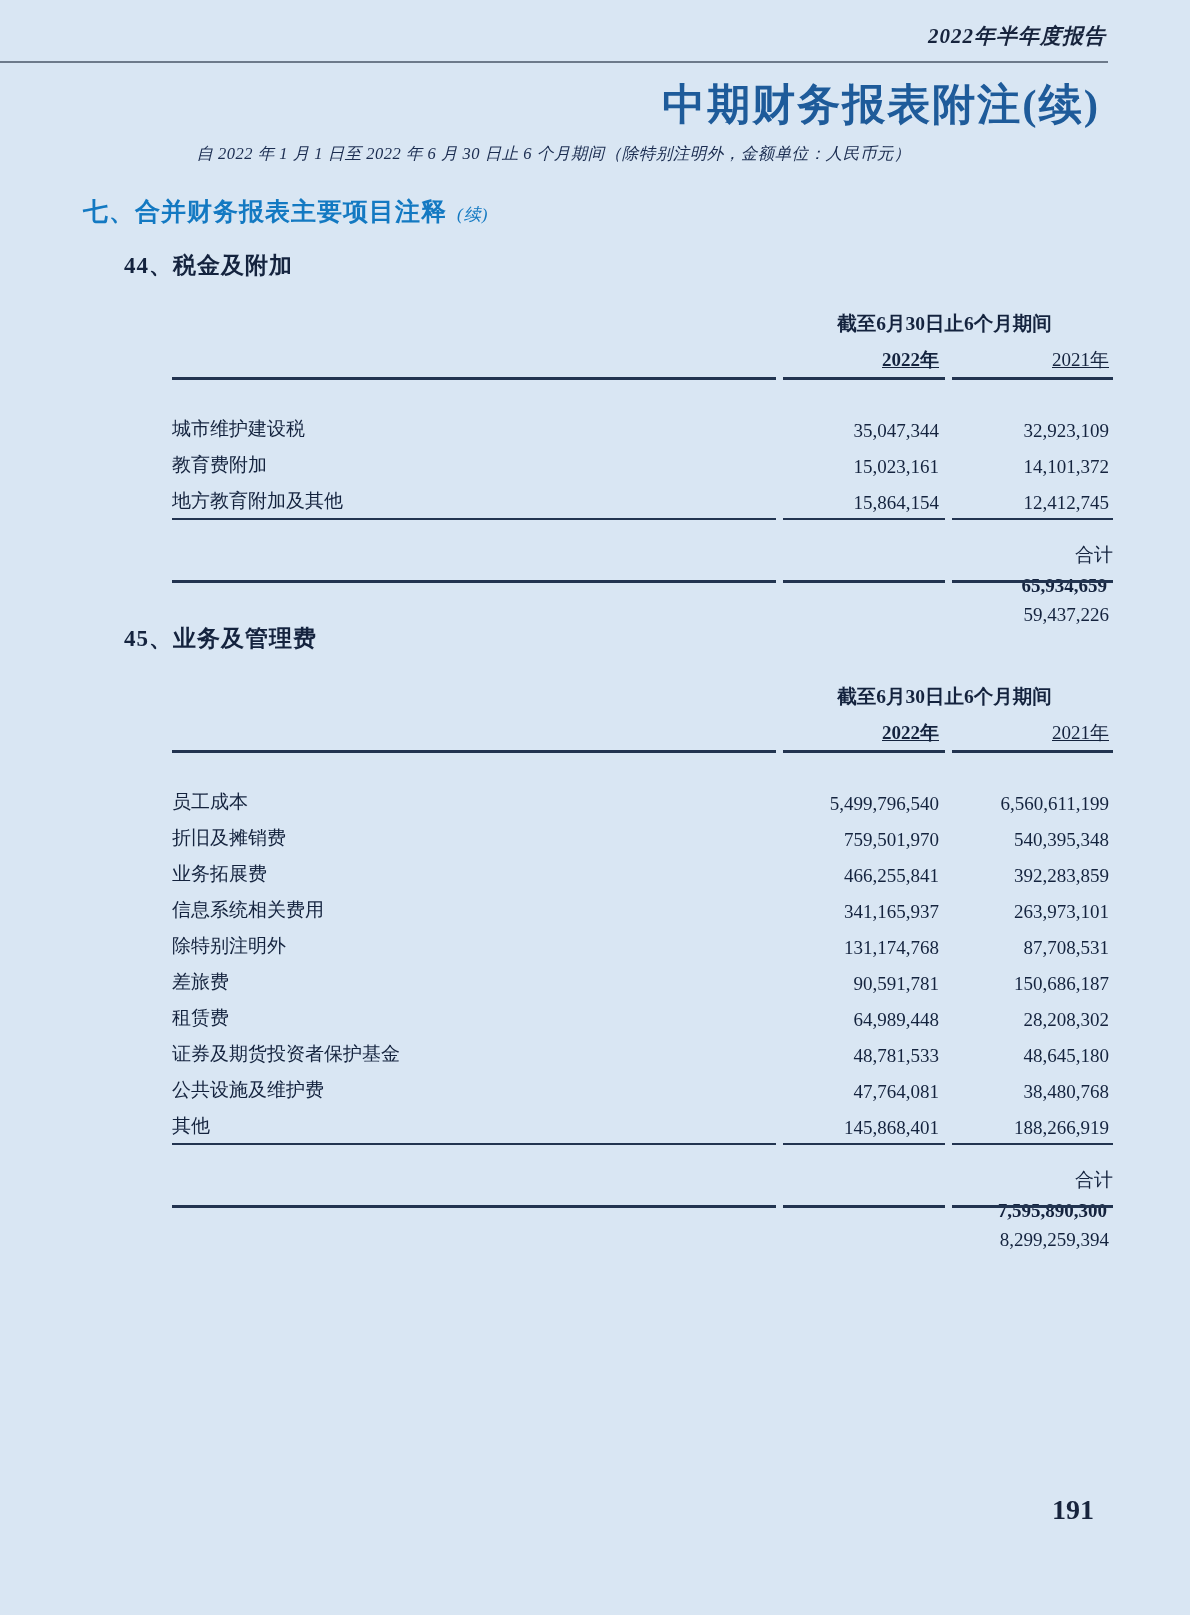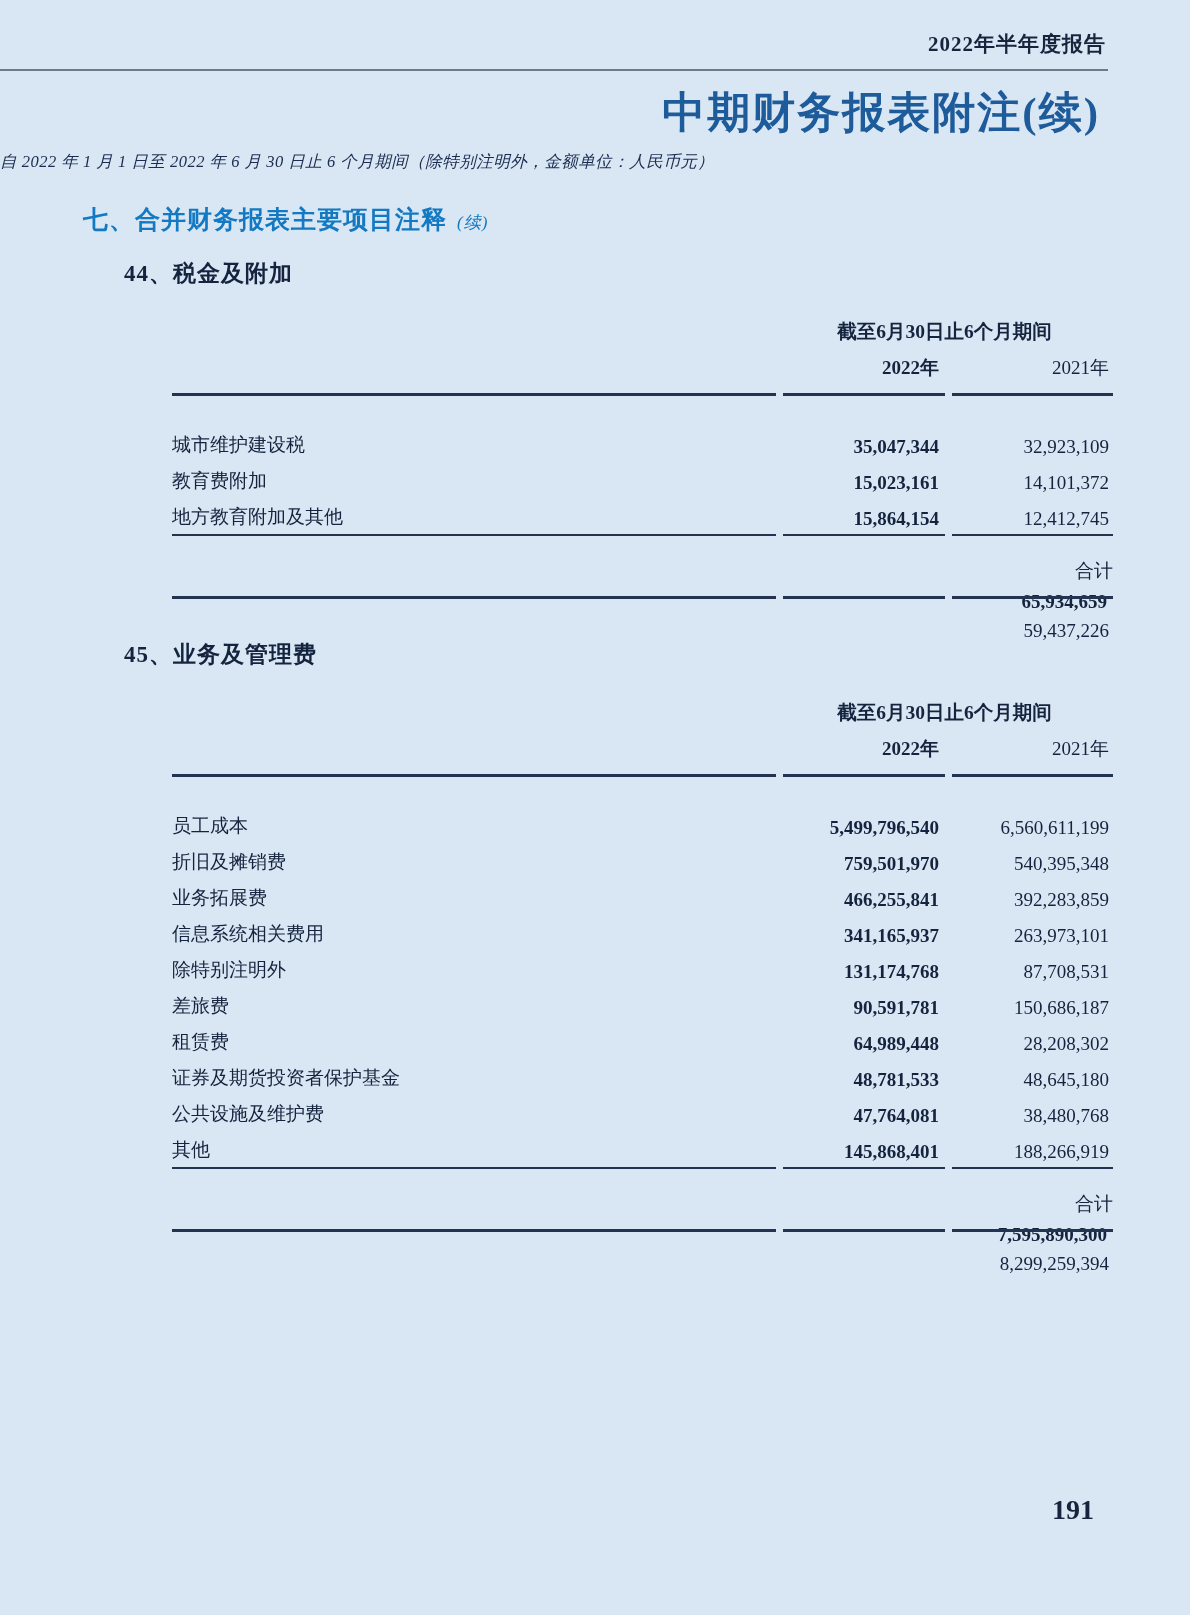--- a/index.html
+++ b/index.html
@@ -8,48 +8,49 @@
     background:#d9e6f3;
     font-family:"Liberation Serif","DejaVu Serif",serif;
     color:#17243d;
     position:relative;
     overflow:hidden;
   }
   .page{position:relative;width:1190px;height:1615px;}
 
   
   .report-header{
-    padding-top:30px;
+    padding-top:22px;
     text-align:right;
     padding-right:84px;
     font-size:21px;
     font-weight:bold;
     color:#17243d;
     letter-spacing:1px;
+    font-style:italic;
   }
   .header-rule{
     margin-top:11px;
     margin-right:82px;
     height:2px;
     background:#6d7a8a;
   }
 
   
   .doc-title{
     margin:16px 90px 0 16px;
     text-align:right;
     font-size:43px;
     font-weight:bold;
     color:#1e5b9a;
     letter-spacing:2px;
     line-height:1.2;
   }
   .doc-subtitle{
     margin:12px 83px 0 0;
-    text-align:left;
+    text-align:center;
     font-size:16.5px;
     font-style:italic;
     color:#1a2c50;
     letter-spacing:.5px;
   }
 
   
   .section-heading{
     margin:30px 0 0 83px;
     font-size:25px;
@@ -81,33 +82,33 @@
     font-size:19px;
     color:#14233e;
   }
   .trow{display:flex;gap:7px;align-items:flex-end;}
   .cell{box-sizing:border-box;}
   .cell.label{flex:1;text-align:left;}
   .cell.c2022{width:162px;text-align:right;padding-right:6px;}
   .cell.c2021{width:161px;text-align:right;padding-right:4px;}
   .cell.span2{width:337px;text-align:center;font-weight:bold;}
   .thead-period{height:38px;font-size:19.5px;}
-  .thead-cols{height:36px;padding-bottom:12px;}
+  .thead-cols{height:36px;padding-bottom:4px;text-decoration:underline;}
   .thead-cols .c2022{font-weight:bold;}
 
   .sep{display:flex;gap:7px;}
   .sep > div:nth-child(1){flex:1;}
   .sep > div:nth-child(2){width:162px;}
   .sep > div:nth-child(3){width:161px;}
   .sep.thick > div{height:3px;background:#223450;}
   .sep.thin > div{height:2px;background:#223450;}
 
   .tbody{padding-top:26px;}
   .tbody .trow{height:36px;}
-  .tbody .c2022{font-weight:bold;}
+  .tbody .c2022{font-weight:normal;}
   .thin-rule-gap{margin-top:4px;}
   .total-row{padding-top:22px;height:36px;box-sizing:content-box;flex-direction:column;}
   .total-row .c2022{font-weight:bold;}
   .fin-table .bottom-rule{margin-top:2px;}
 
   .note-45{margin-top:40px;}
 
   
   .page-number{
     position:absolute;

